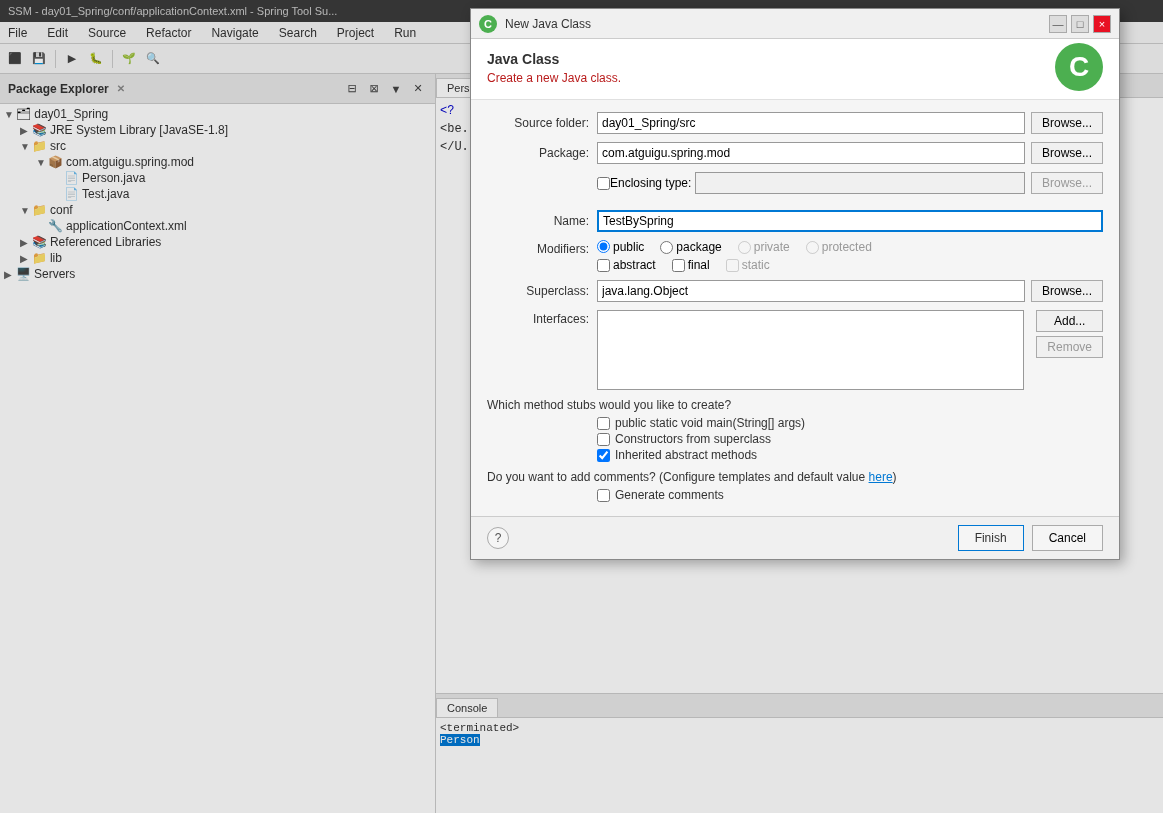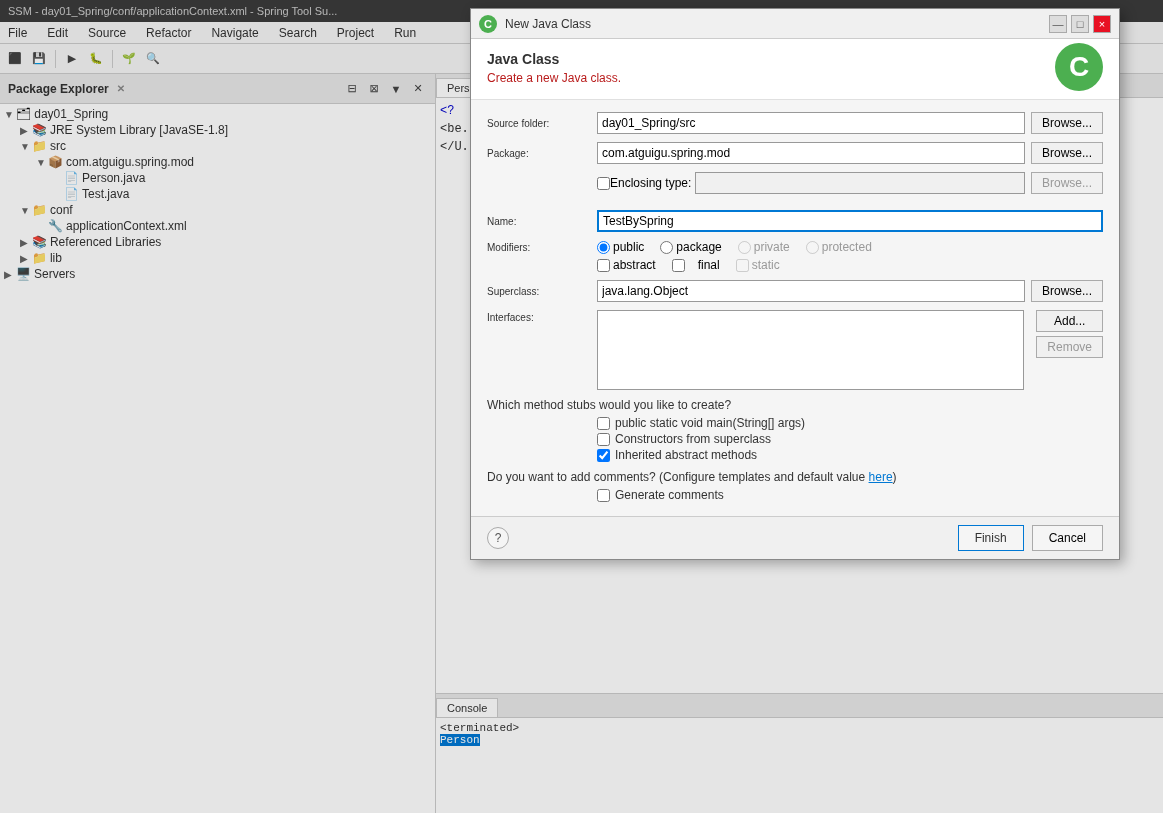--- a/index.html
+++ b/index.html
@@ -57,21 +57,21 @@
     .dialog-titlebar-btns { display: flex; gap: 4px; }
     .dialog-titlebar-btn { width: 18px; height: 18px; background: #ddd; border: 1px solid #aaa; cursor: pointer; display: flex; align-items: center; justify-content: center; font-size: 11px; color: #555; }
 
     .dialog-header { padding: 12px 16px 8px; background: #fff; border-bottom: 1px solid #e0e0e0; }
     .dialog-header h2 { font-size: 14px; font-weight: bold; color: #333; margin-bottom: 4px; }
     .dialog-header p { font-size: 12px; color: #b91c1c; }
     .dialog-header-icon { float: right; width: 48px; height: 48px; background: #4caf50; border-radius: 50%; display: flex; align-items: center; justify-content: center; color: white; font-size: 28px; font-weight: bold; margin-top: -8px; }
 
     .dialog-body { padding: 12px 16px; flex: 1; }
     .form-row { display: flex; align-items: center; margin-bottom: 8px; }
-    .form-label { width: 110px; font-size: 10px; color: #333; text-align: left; padding-right: 8px; flex-shrink: 0; }
+    .form-label { width: 110px; font-size: 12px; color: #333; text-align: right; padding-right: 8px; flex-shrink: 0; }
     .form-input { flex: 1; height: 22px; border: 1px solid #999; padding: 0 4px; font-size: 12px; background: #fff; outline: none; }
     .form-input.highlighted { border-color: #0078d4; border-width: 2px; }
     .form-input.disabled { background: #f0f0f0; color: #999; }
     .browse-btn { margin-left: 6px; height: 22px; padding: 0 10px; background: #f0f0f0; border: 1px solid #aaa; font-size: 12px; cursor: pointer; white-space: nowrap; }
     .browse-btn.disabled { color: #999; background: #f0f0f0; cursor: default; }
 
     .checkbox-row { display: flex; align-items: center; margin-bottom: 2px; }
     .checkbox-row input[type=checkbox] { margin-right: 5px; }
     .checkbox-row label { font-size: 12px; color: #333; }
 
@@ -291,21 +291,21 @@
 
       <div class="form-row">
         <span class="form-label">Name:</span>
         <input class="form-input highlighted" type="text" value="TestBySpring" style="border-color: rgb(0, 120, 212); border-width: 2px;">
       </div>
 
       <div class="form-row" style="align-items:flex-start;">
         <span class="form-label" style="padding-top:2px;">Modifiers:</span>
         <div>
           <div style="display:flex;align-items:center;gap:16px;margin-bottom:4px;">
-            <label style="font-size:12px;display:flex;align-items:center;gap:3px;">
+            <label style="font-size:12px;display:flex;align-items:flex-start;gap:3px;">
               <input type="radio" name="access" checked="" style="">
               <span>public</span>
             </label>
             <label style="font-size:12px;display:flex;align-items:center;gap:3px;">
               <input type="radio" name="access" style="">
               <span>package</span>
             </label>
             <label style="font-size:12px;display:flex;align-items:center;gap:3px;color:#999;">
               <input type="radio" name="access" disabled="" style="">
               <span>private</span>
@@ -313,21 +313,21 @@
             <label style="font-size:12px;display:flex;align-items:center;gap:3px;color:#999;">
               <input type="radio" name="access" disabled="" style="">
               <span>protected</span>
             </label>
           </div>
           <div style="display:flex;align-items:center;gap:16px;">
             <label style="font-size:12px;display:flex;align-items:center;gap:3px;">
               <input type="checkbox" style="">
               <span>abstract</span>
             </label>
-            <label style="font-size:12px;display:flex;align-items:center;gap:13px;justify-content:center;">
+            <label style="font-size:12px;display:flex;align-items:center;gap:3px;justify-content:center;">
               <input type="checkbox" style="">
               <span>final</span>
             </label>
             <label style="font-size:12px;display:flex;align-items:center;gap:3px;color:#999;">
               <input type="checkbox" disabled="" style="">
               <span>static</span>
             </label>
           </div>
         </div>
       </div>

